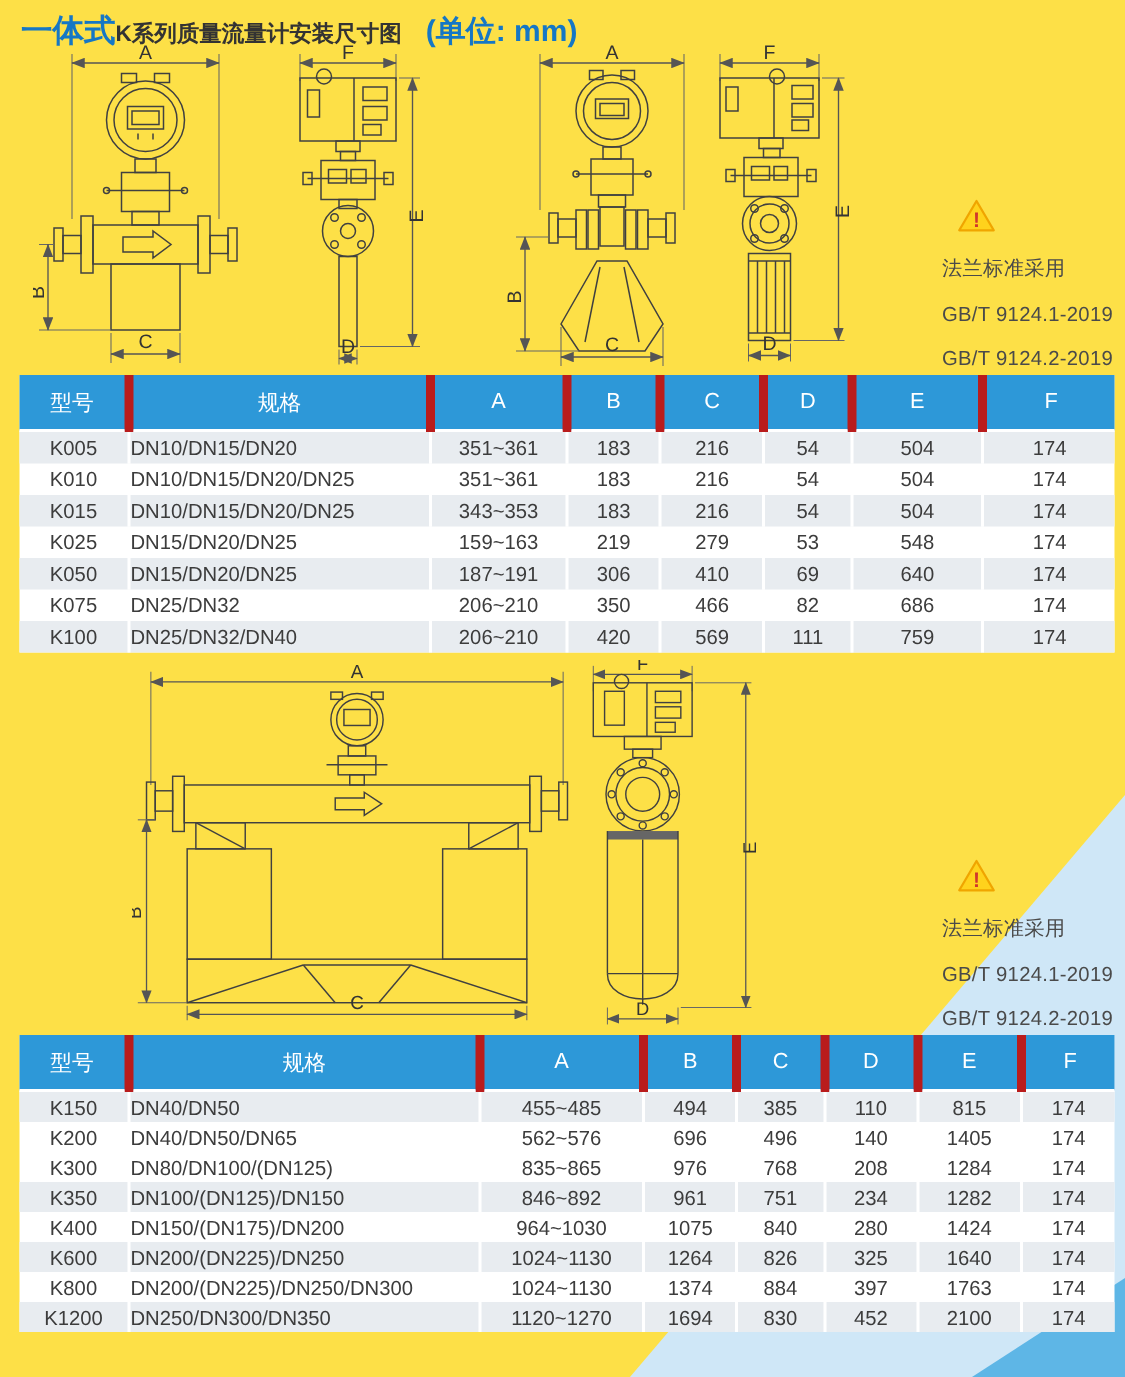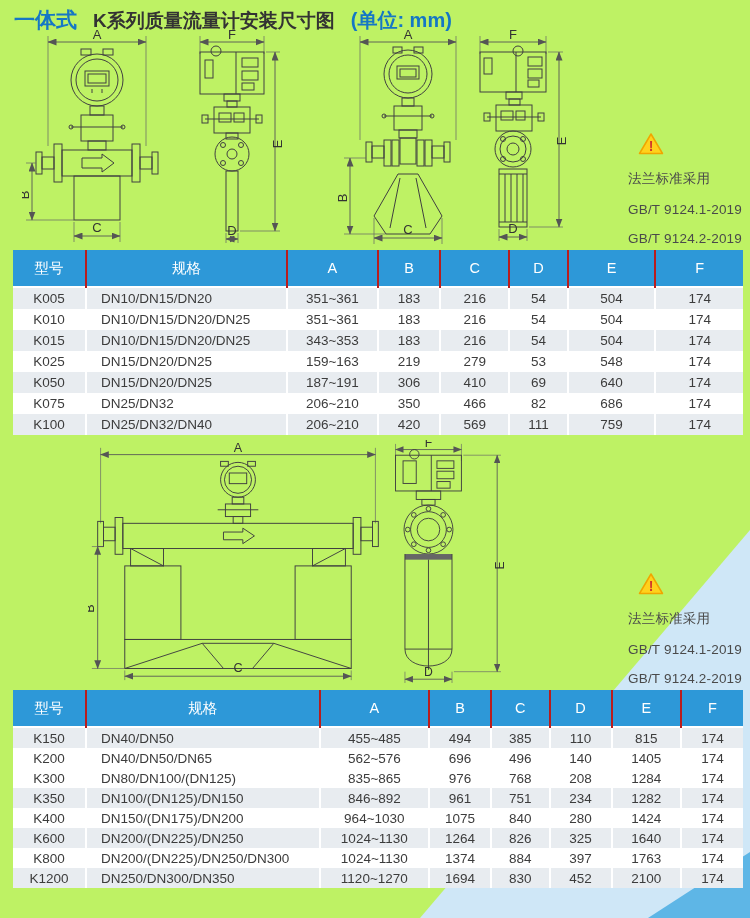--- a/index.html
+++ b/index.html
@@ -1,35 +1,35 @@
 <!DOCTYPE html>
 <html><head>
 <meta charset="utf-8">
 <style>
   html,body{margin:0;padding:0;background:#fff;}
-  #page{position:relative;width:750px;height:918px;background:#bef264;overflow:hidden;
+  #page{position:relative;width:750px;height:918px;background:#fde047;overflow:hidden;
         font-family:"Liberation Sans","DejaVu Sans",sans-serif;color:#3c3c3c;}
   .layer{position:absolute;z-index:1;}
   
   #title{left:14px;top:6px;display:flex;align-items:baseline;white-space:nowrap;}
   #title .pfx{color:#1577c5;font-size:21px;font-weight:bold;}
-  #title .main{color:#333;font-size:19px;font-weight:bold;margin-left:16px;}
+  #title .main{color:#333;font-size:15px;font-weight:bold;}
   #title .unit{color:#1577c5;font-size:20px;font-weight:bold;margin-left:16px;}
   
   .note{width:125px;}
   .note .w-icon{margin-left:10px;display:block;}
   .note .nline{display:block;font-size:13.5px;color:#4a4a4a;margin-top:14px;letter-spacing:.2px;}
   
   table.spec{border-collapse:collapse;table-layout:fixed;width:730px;background:#fff;}
   table.spec th{background:#2d98d8;color:#fff;font-weight:400;font-size:14.5px;height:36px;
-                border-left:2px solid #b91c1c;text-align:center;padding:0;}
+                border-left:6px solid #b91c1c;text-align:center;padding:0;}
   table.spec th:first-child{border-left:none;}
   table.spec td{font-size:13.5px;color:#3c3c3c;text-align:center;border-left:2px solid #fff;padding:0;}
   table.spec td:first-child{border-left:none;}
-  table.spec td:nth-child(2){text-align:left;padding-left:14px;}
+  table.spec td:nth-child(2){text-align:left;}
   table.spec tr.shade td{background:#e8ecf0;}
   table.spec thead tr{border-bottom:2px solid #fff;margin-top:36px;}
   #table1 td{height:21px;}
   #table2 td{height:20px;}
   
   svg.draw text{font-family:"Liberation Sans","DejaVu Sans",sans-serif;fill:#333;font-size:13px;}
   svg.draw .ln{stroke:#404040;stroke-width:1;fill:none;}
   svg.draw .dim{stroke:#555;stroke-width:.9;fill:none;}
   svg.draw .ext{stroke:#666;stroke-width:.7;fill:none;}
   #bgdeco{position:absolute;left:0;top:0;z-index:0;}

